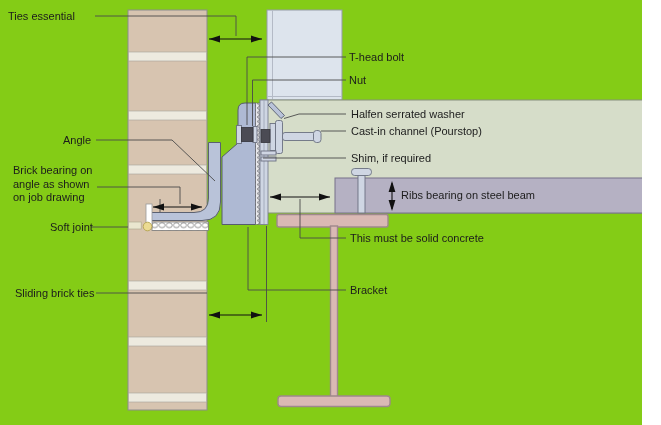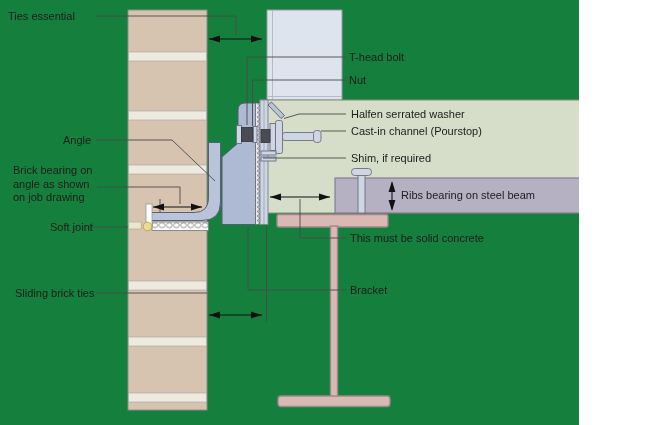--- a/index.html
+++ b/index.html
@@ -1,16 +1,16 @@
 <!DOCTYPE html>
 <html><head>
 <meta charset="utf-8">
 <style>
   html,body{margin:0;padding:0;background:#ffffff;}
-  .stage{position:relative;width:579px;height:425px;background:#15803d;overflow:hidden;
+  .stage{position:relative;width:642px;height:425px;background:#84cc16;overflow:hidden;
          font-family:"Liberation Sans",sans-serif;}
   svg{position:absolute;left:0;top:0;display:block;}
   svg text{font-family:"Liberation Sans",sans-serif;font-size:11px;fill:#1c1c1c;}
 </style>
 </head>
 <body>
 
 <div class="stage">
 <svg width="661" height="425" viewBox="0 0 661 425">
   <defs>

